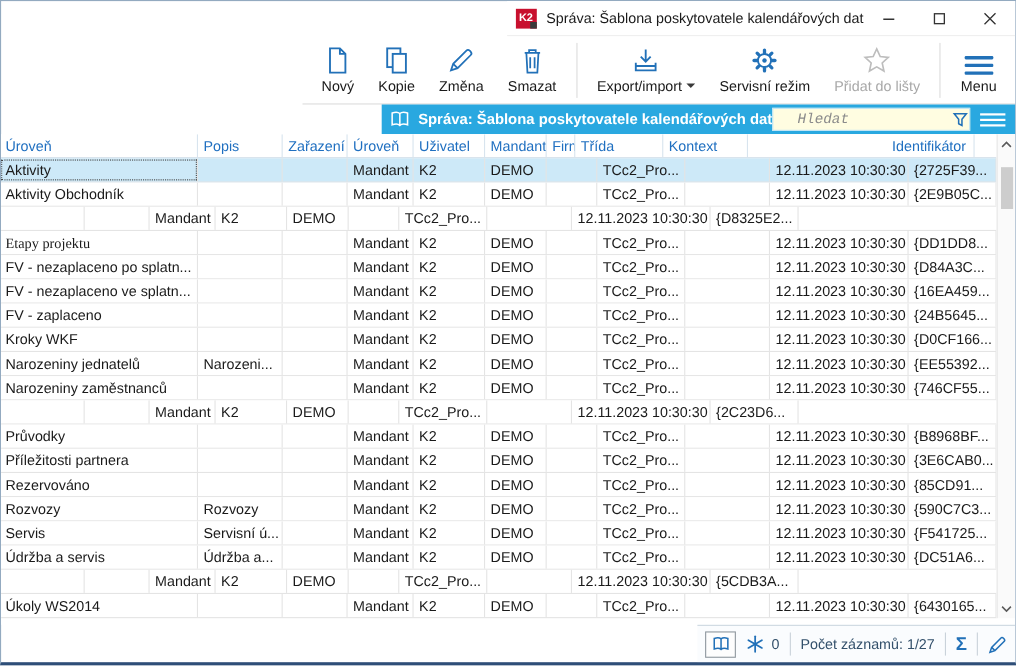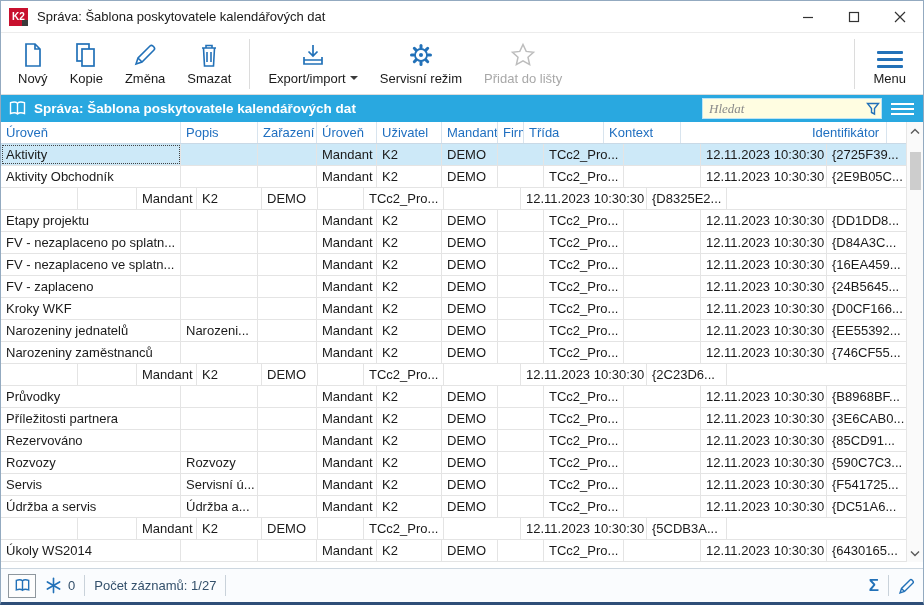--- a/index.html
+++ b/index.html
@@ -2,21 +2,21 @@
 <html><head>
 <meta charset="utf-8">
 <style>
   * { margin:0; padding:0; box-sizing:border-box; }
   html,body { background:#cfd6dd; }
   body { font-family:"Liberation Sans", sans-serif; }
 
   .window{
     width:924px;height:605px;margin:0 auto;background:#fff;
     border:1px solid #93AAC0;border-bottom:3px solid #2E4E78;
-    display:flex;flex-direction:column;overflow:hidden;
+    display:flex;flex-direction:column;overflow:hidden;align-items:flex-end;
   }
 
   
   .titlebar{height:32px;border-bottom:1px solid #ECECEC;display:flex;align-items:center;padding-left:8px;background:#fff;flex:0 0 auto;}
   .app-icon{width:19px;height:18px;background:#C8102E;position:relative;display:flex;align-items:center;justify-content:center;flex:0 0 auto;}
   .app-icon span{color:#fff;font-size:10px;font-weight:bold;position:relative;z-index:1;}
   .app-icon::after{content:"";position:absolute;right:0;bottom:0;width:6px;height:6px;background:#3A3A3A;}
   .title{font-size:13px;color:#1A1A1A;margin-left:9px;white-space:nowrap;}
   .win-controls{margin-left:auto;display:flex;height:100%;}
   .win-btn{width:46px;height:100%;display:flex;align-items:center;justify-content:center;}
@@ -30,21 +30,21 @@
   .tb-right{margin-left:auto;display:flex;align-items:center;height:100%;}
   .lblrow{display:flex;align-items:center;}
   .dd-arrow{width:0;height:0;border:4px solid transparent;border-top-color:#3A3A3A;margin-left:4px;margin-top:4px;}
   .menu-ico{display:flex;flex-direction:column;gap:4px;width:26px;}
   .menu-ico i{display:block;height:3px;background:#2271B8;border-radius:1px;}
 
   
   .panel-header{height:27px;background:#29A8E0;display:flex;align-items:center;padding:0 7px;flex:0 0 auto;}
   .panel-title{color:#fff;font-weight:bold;font-size:13.5px;margin-left:7px;white-space:nowrap;}
   .search-box{margin-left:auto;width:180px;height:21px;background:#FFFDE1;display:flex;align-items:center;border:1px solid #BFE4F5;}
-  .search-box input{flex:1;min-width:0;border:none;background:transparent;font-style:italic;font-size:13px;color:#555;padding:0 6px;outline:none;font-family:Liberation Serif, serif;}
+  .search-box input{flex:1;min-width:0;border:none;background:transparent;font-style:italic;font-size:13px;color:#555;padding:0 6px;outline:none;font-family:Liberation Mono, monospace;margin-left:16px;}
   .search-box input::placeholder{color:#8A8A8A;}
   .ph-burger{width:23px;margin:0 2px 0 9px;display:flex;flex-direction:column;gap:3px;}
   .ph-burger i{display:block;height:2px;background:#fff;}
 
   
   .table-area{flex:1 1 auto;display:flex;background:#fff;overflow:hidden;}
   .grid{flex:1 1 auto;overflow:hidden;}
   .grid-header-row{display:flex;height:22px;border-bottom:1px solid #C9D9E6;background:#fff;}
   .hcell{padding:3px 5px 0;font-size:13px;color:#1F6FC0;border-right:1px solid #D8E4EE;white-space:nowrap;overflow:hidden;flex:0 0 auto;}
   .hcell.right{text-align:right;}
@@ -251,21 +251,21 @@
             <div class="cell" style="width: 60px;">Mandant</div>
             <div class="cell" style="width: 65px;">K2</div>
             <div class="cell" style="width: 56px;">DEMO</div>
             <div class="cell" style="width: 46px;"></div>
             <div class="cell" style="width: 80px;">TCc2_Pro...</div>
             <div class="cell" style="width: 77px;"></div>
             <div class="cell right" style="width: 126px;">12.11.2023 10:30:30</div>
             <div class="cell" style="width: 80px;">{D8325E2...</div>
           </div>
           <div class="grid-row">
-            <div class="cell" style="width: 180px;">Etapy projektu</div>
+            <div class="cell" style="width: 180px; font-family: Liberation Serif, serif;">Etapy projektu</div>
             <div class="cell" style="width: 77px;"></div>
             <div class="cell" style="width: 59px;"></div>
             <div class="cell" style="width: 60px;">Mandant</div>
             <div class="cell" style="width: 65px;">K2</div>
             <div class="cell" style="width: 56px;">DEMO</div>
             <div class="cell" style="width: 46px;"></div>
             <div class="cell" style="width: 80px;">TCc2_Pro...</div>
             <div class="cell" style="width: 77px;"></div>
             <div class="cell right" style="width: 126px;">12.11.2023 10:30:30</div>
             <div class="cell" style="width: 80px;">{DD1DD8...</div>

